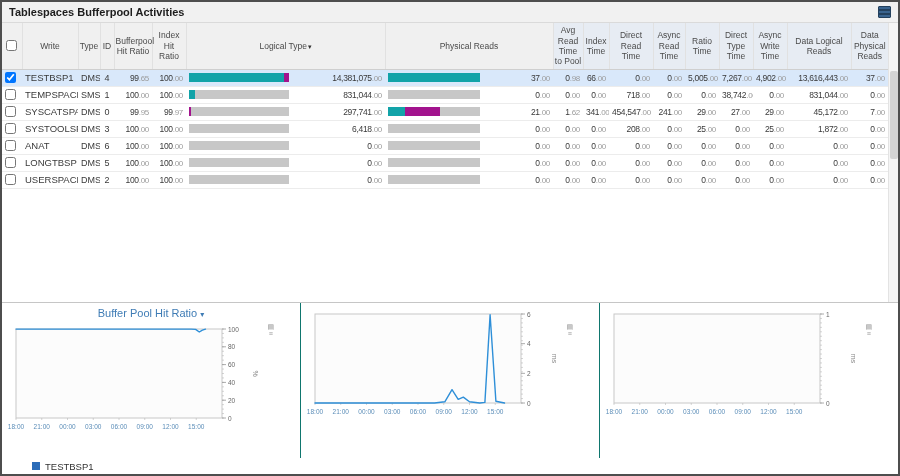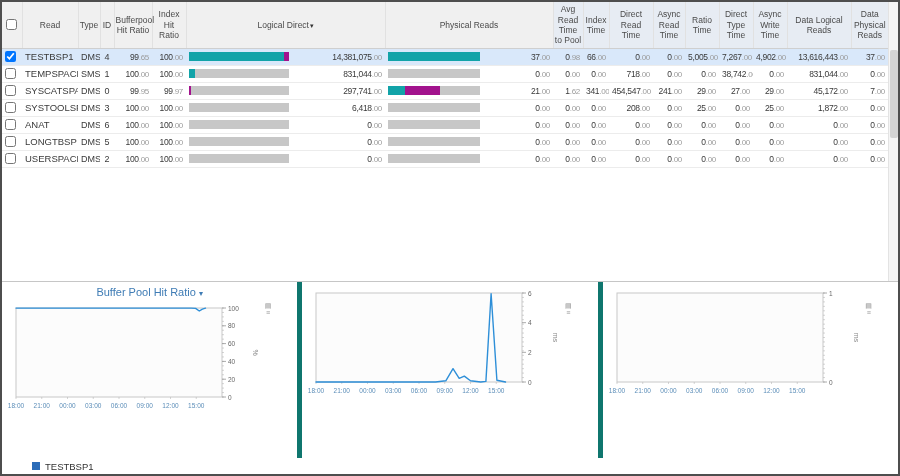--- a/index.html
+++ b/index.html
@@ -27,36 +27,40 @@
   .k-logical_reads .bar-track{width:100px}
   .k-physical_reads .bar-track{width:92px}
   .seg-teal{background:var(--teal,#12a3a8);height:100%}
   .seg-magenta{background:var(--magenta,#a2138d);height:100%}
   .bar-val{flex:1;text-align:right}
   input[type=checkbox]{width:11px;height:11px;margin:0;vertical-align:middle}
   .vscroll{position:absolute;top:0;right:0;bottom:0;width:10px;background:#f5f5f5;border-left:1px solid #e3e3e3}
   .vthumb{position:absolute;top:48px;left:1px;width:8px;height:88px;background:#d4d4d4;border-radius:2px}
   
   .charts{display:flex;flex:1 1 auto;background:#fff}
-  .chart{flex:1 1 0;min-width:0;border-right:5px solid #0f766e;position:relative;padding-top:4px}
+  .chart{flex:1 1 0;min-width:0;border-right:1px solid #0f766e;position:relative;padding-top:4px}
   .chart:last-child{border-right:none}
   .chart-title{text-align:center;color:var(--titleblue,#3f7cb5);font-size:11px;height:15px;cursor:pointer}
   .chart-title .dd{font-size:8px}
   .chart-icons{position:absolute;right:26px;top:20px;display:flex;flex-direction:column;line-height:7px;font-size:7px;color:#979797;cursor:pointer;text-align:center}
   .chart svg{display:block}
   
   .legend{height:16px;flex:none;background:#fff;display:flex;align-items:center;gap:5px;padding-left:30px}
   .legend-swatch{width:8px;height:8px;background:var(--legend,#2b6cb8);display:inline-block}
   .legend-label{font-size:9.5px;color:#333}
 </style>
 </head>
 <body>
 
 <div class="window">
 
+  <div class="titlebar">
+    <span class="title">Tablespaces Bufferpool Activities</span>
+    <span class="panel-icon"></span>
+  </div>
 
   <div class="table-panel">
     <table>
       <colgroup id="cols">
           <col style="width: 20px;">
           <col style="width: 56px;">
           <col style="width: 22px;">
           <col style="width: 14px;">
           <col style="width: 38px;">
           <col style="width: 34px;">
@@ -68,26 +72,26 @@
           <col style="width: 32px;">
           <col style="width: 34px;">
           <col style="width: 34px;">
           <col style="width: 34px;">
           <col style="width: 64px;">
           <col style="width: 37px;">
         </colgroup>
       <thead>
           <tr id="head-row">
             <th><input type="checkbox" style=""></th>
-            <th><span>Read</span></th>
+            <th><span>Write</span></th>
             <th><span>Type</span></th>
             <th><span>ID</span></th>
             <th><span>Bufferpool Hit Ratio</span></th>
             <th><span>Index Hit Ratio</span></th>
-            <th><span>Logical Direct</span><span class="sort-arrow">▾</span></th>
+            <th><span>Logical Type</span><span class="sort-arrow">▾</span></th>
             <th><span>Physical Reads</span></th>
             <th class="tint"><span>Avg Read Time to Pool</span></th>
             <th class="tint"><span>Index Time</span></th>
             <th class="tint"><span>Direct Read Time</span></th>
             <th class="tint"><span>Async Read Time</span></th>
             <th class="tint"><span>Ratio Time</span></th>
             <th class="tint"><span>Direct Type Time</span></th>
             <th class="tint"><span>Async Write Time</span></th>
             <th class="tint"><span>Data Logical Reads</span></th>
             <th class="tint"><span>Data Physical Reads</span></th>

